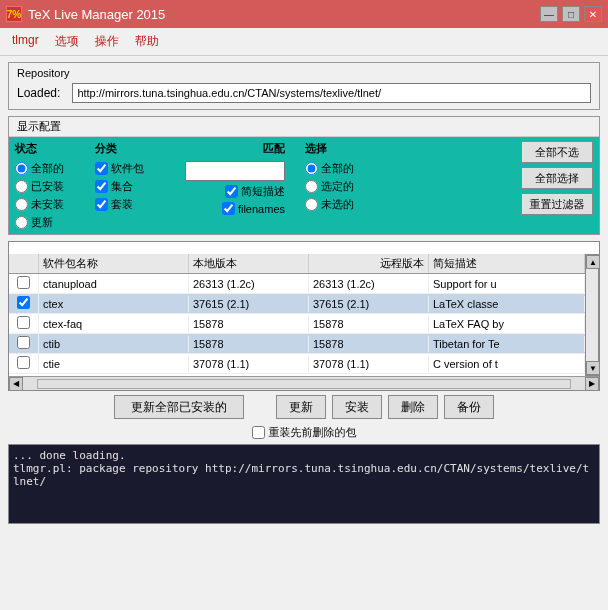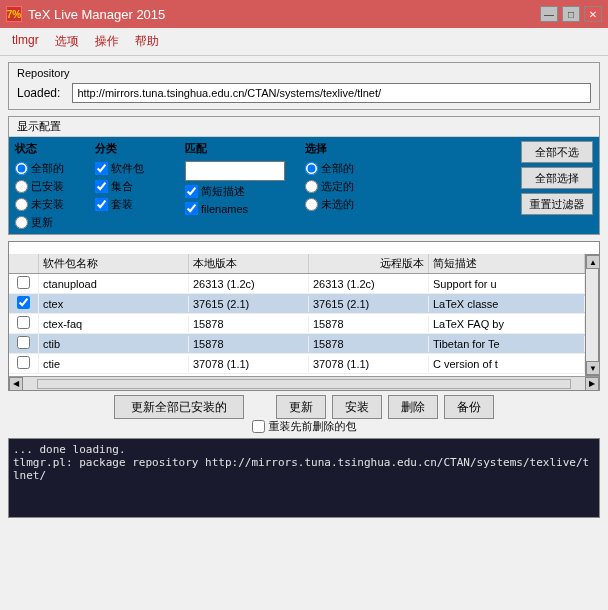--- a/index.html
+++ b/index.html
@@ -100,21 +100,21 @@
       flex: 1;
       height: 20px;
       border: 1px solid #777;
       background: white;
       padding: 2px 4px;
       font-size: 11px;
     }
     .display-config {
       border: 1px solid #999;
       margin-bottom: 6px;
-      background: #0369a1;
+      background: #14b8a6;
     }
     .display-config-title {
       font-size: 11px;
       background: #f0f0f0;
       padding: 2px 8px;
       border-bottom: 1px solid #ccc;
     }
     .display-config-inner {
       display: flex;
       gap: 0;
@@ -143,20 +143,21 @@
       margin: 0;
       width: 13px;
       height: 13px;
     }
     .match-section {
       display: flex;
       flex-direction: column;
       gap: 3px;
       padding: 0 10px;
       min-width: 100px;
+      align-items: flex-end;
     }
     .match-input {
       height: 20px;
       border: 1px solid #777;
       background: white;
       padding: 2px 4px;
       font-size: 11px;
       width: 100px;
     }
     .select-section {
@@ -262,20 +263,21 @@
       border: 1px solid #888;
       display: flex;
       align-items: center;
       justify-content: center;
       font-size: 8px;
       cursor: pointer;
     }
     .bottom-buttons {
       display: flex;
       justify-content: center;
+      gap: 6px;
       margin-bottom: 4px;
       align-items: center;
       flex-direction: column;
     }
     .bottom-buttons-row {
       display: flex;
       gap: 6px;
       align-items: center;
     }
     .bottom-btn {

